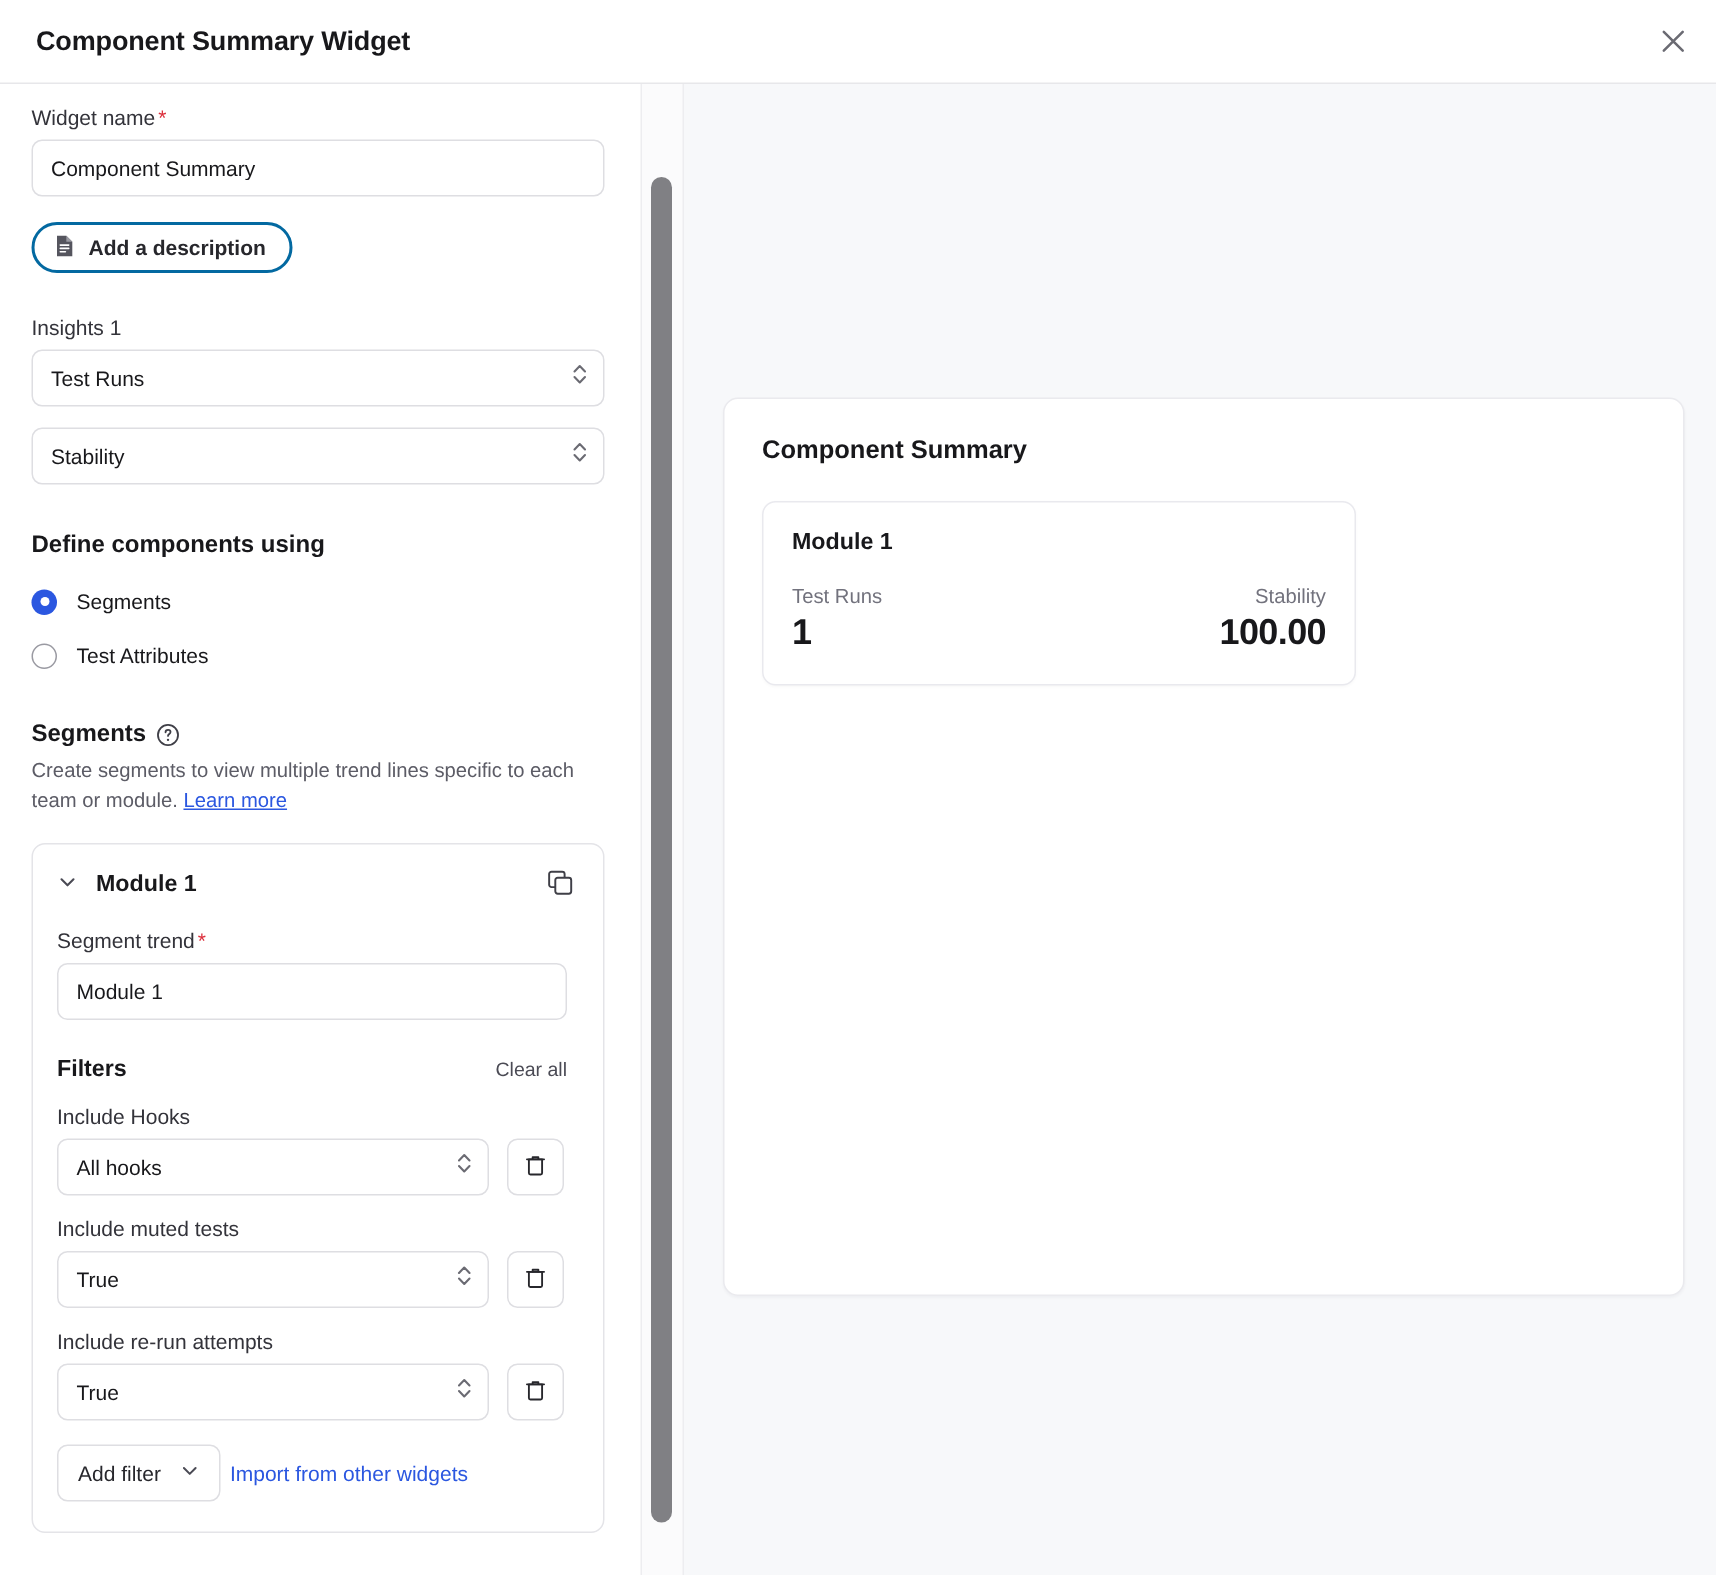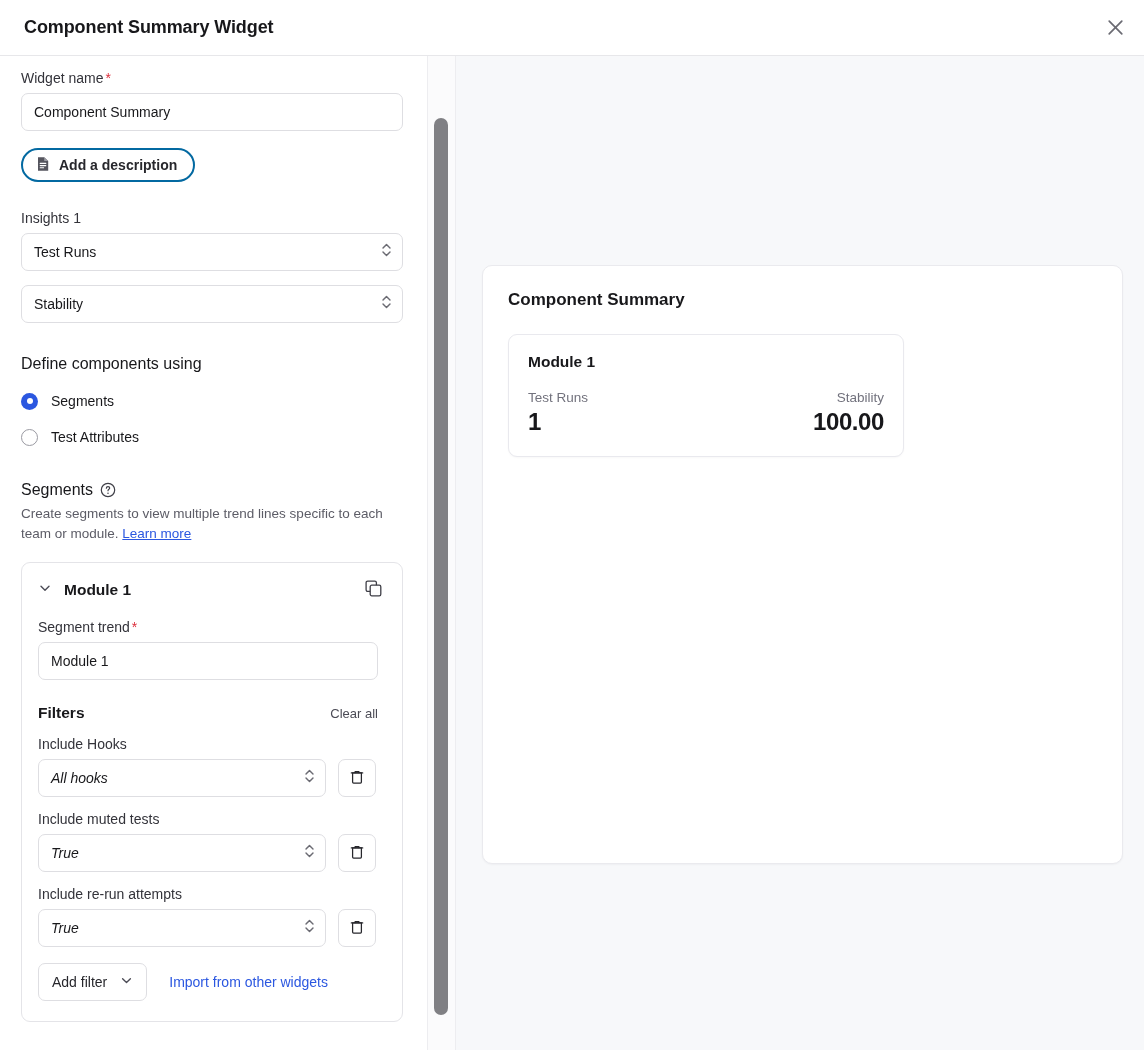--- a/index.html
+++ b/index.html
@@ -98,21 +98,21 @@
     font-size: 14px; color: #18181b;
   }
   .select-wrap.w382 .select-box { width: 382px; }
   .select-wrap.w288 .select-box { width: 288px; }
   .chev-updown {
     position: absolute; right: 11px; top: 50%; transform: translateY(-50%);
     pointer-events: none;
   }
 
   .section-title {
-    font-size: 16px; font-weight: 400; color: #18181b;
+    font-size: 16px; font-weight: 700; color: #18181b;
   }
   .section-title.withgap { margin-bottom: 14px; }
 
   .radio-row {
     display: flex; align-items: center; gap: 13px;
     height: 28px; cursor: pointer; margin-bottom: 8px;
   }
   .radio {
     width: 17px; height: 17px; border-radius: 50%;
     border: 1.6px solid #9a9aa2; background: #fff;
@@ -157,30 +157,30 @@
   .seg-input { width: 340px; }
 
   .filters-head {
     display: flex; align-items: baseline; justify-content: space-between;
     width: 340px; margin-top: 24px; margin-bottom: 14px;
   }
   .filters-title { font-size: 15.5px; font-weight: 700; color: #18181b; }
   .clear-all { font-size: 13px; color: #4b4b55; cursor: pointer; }
 
   .filter-block { margin-bottom: 14px; }
-  .filter-row { display: flex; align-items: flex-start; gap: 12px; font-style: italic; }
+  .filter-row { display: flex; align-items: flex-start; gap: 12px; }
   .trash-btn {
     width: 38px; height: 38px;
     border: 1px solid #dedee2; border-radius: 7px;
     background: #fff; cursor: pointer;
     display: flex; align-items: center; justify-content: center;
     flex: 0 0 auto;
   }
 
-  .filter-actions { display: flex; align-items: center; gap: 22px; margin-top: 16px; }
+  .filter-actions { display: flex; align-items: center; gap: 6px; margin-top: 16px; }
   .add-filter-btn {
     display: inline-flex; align-items: center; gap: 13px;
     height: 38px; padding: 0 13px;
     border: 1px solid #dedee2; border-radius: 7px;
     background: #fff; cursor: pointer;
     font-size: 14px; color: #27272c;
     font-family: "Liberation Sans", sans-serif;
   }
   .import-link { font-size: 14px; color: #2b57e0; cursor: pointer; }
 

